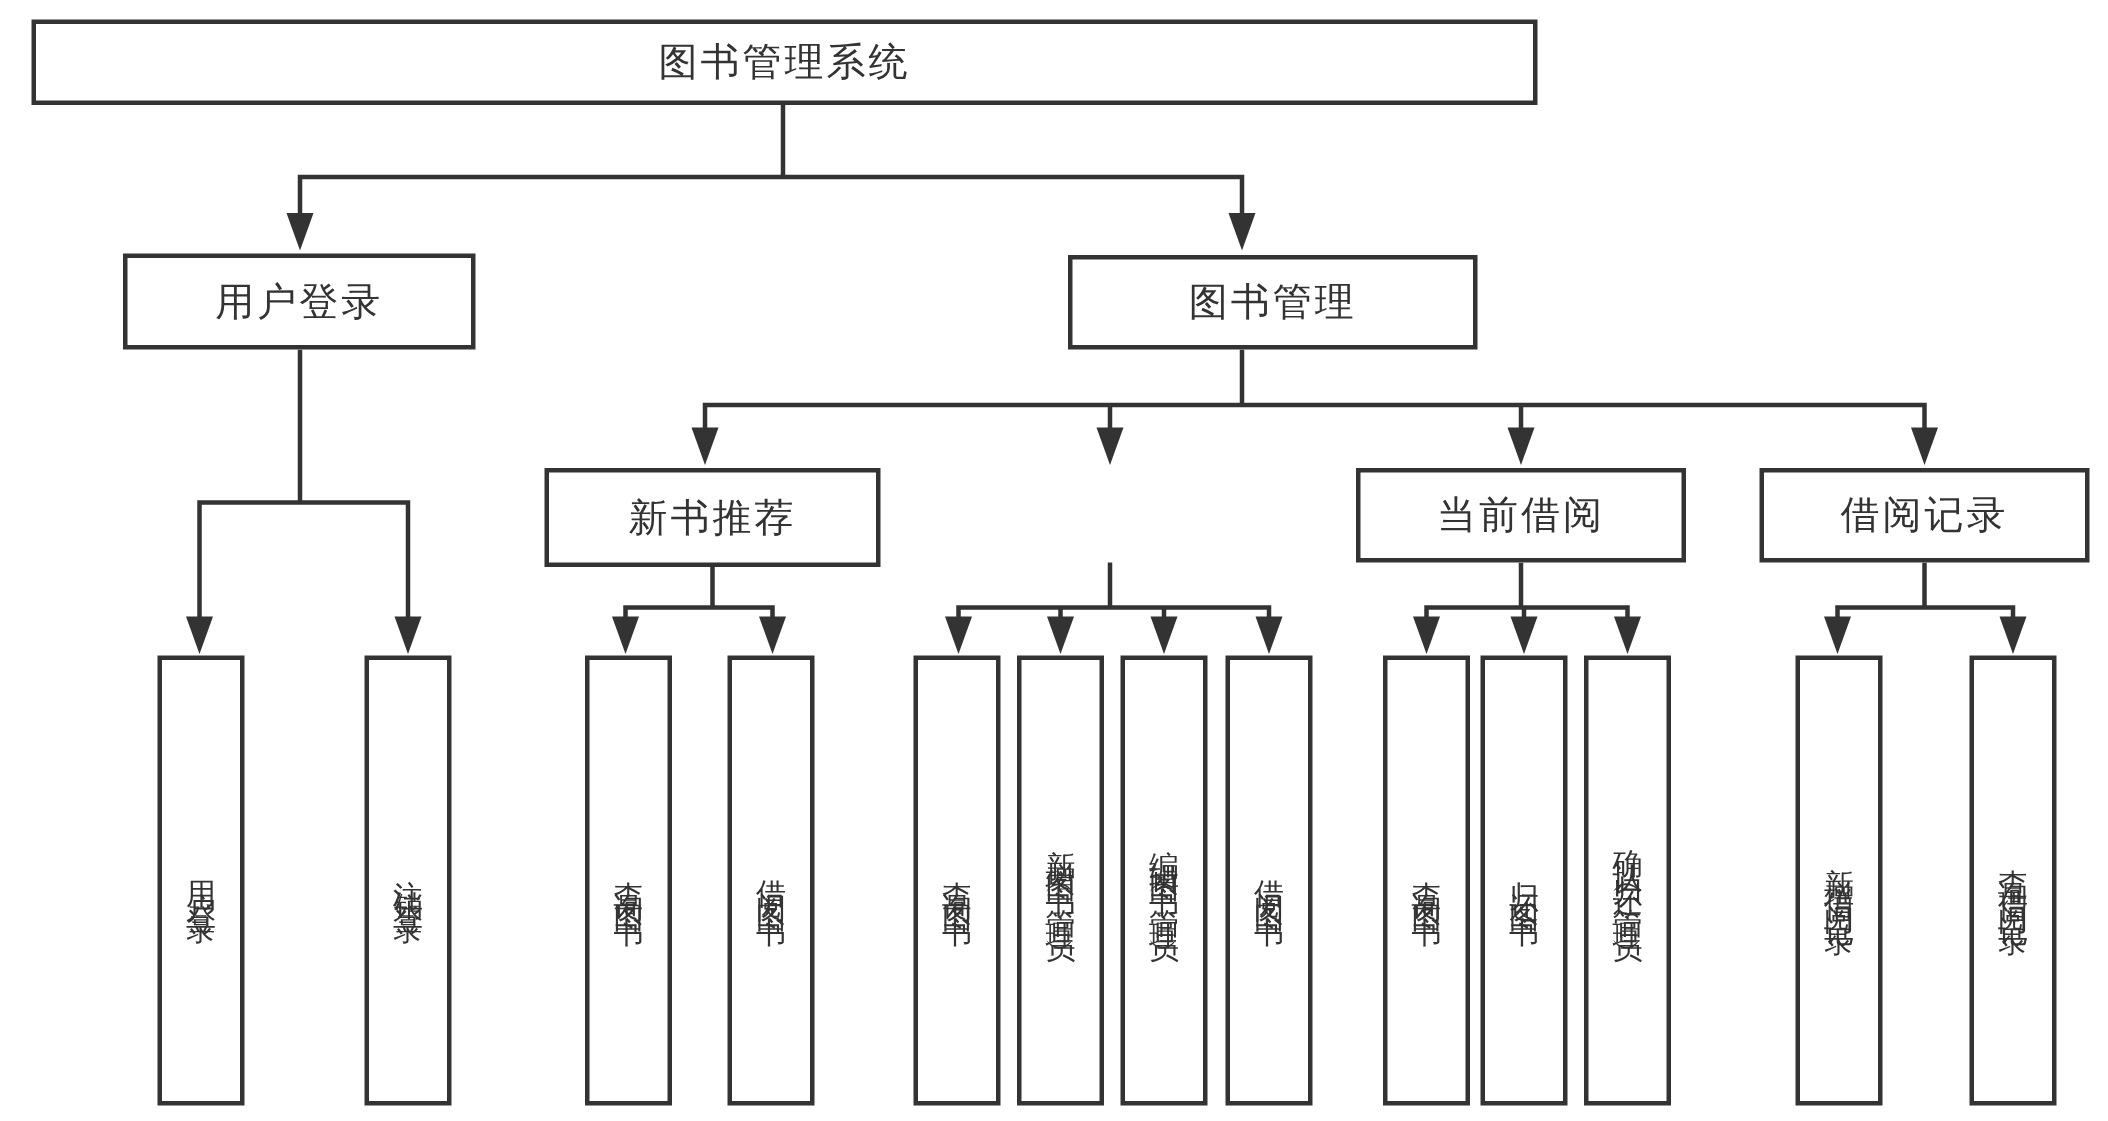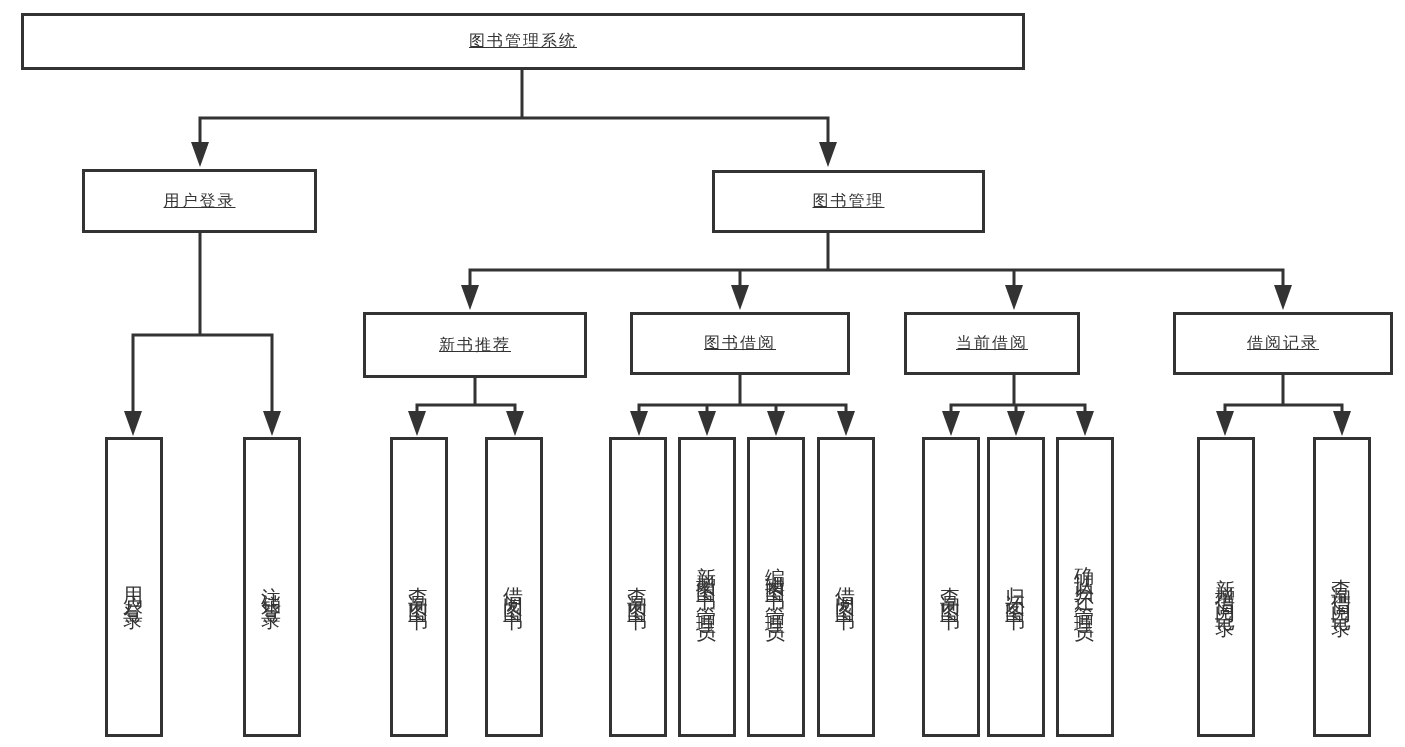--- a/index.html
+++ b/index.html
@@ -14,35 +14,35 @@
   #connectors path{stroke:var(--line,#333);stroke-width:3;fill:none;}
   #connectors polygon{fill:var(--line,#333);stroke:none;}
   .node{
     position:absolute;
     box-sizing:border-box;
     border:3px solid var(--border,#333);
     background:#fff;
     display:flex;align-items:center;justify-content:center;
     color:var(--text,#333);
   }
-  .hbox{font-size:16px;letter-spacing:2px;white-space:nowrap;text-decoration:underline;}
+  .hbox{font-size:26px;letter-spacing:2px;white-space:nowrap;}
   .vbox{
     writing-mode:vertical-lr;
     text-orientation:mixed;
     font-size:20px;
     letter-spacing:8px;
     white-space:nowrap;
   }
   
   #n-root   {left:21px;  top:13px;  width:1004px; height:57px;}
   #n-login  {left:82px;  top:169px; width:235px;  height:64px;}
   #n-mgmt   {left:712px; top:170px; width:273px;  height:63px;}
   #n-rec    {left:363px; top:312px; width:224px;  height:66px;}
   #n-borrow {left:630px; top:312px; width:220px;  height:63px;}
-  #n-cur    {left:904px; top:312px; width:176px;  height:63px;}
+  #n-cur    {left:904px; top:312px; width:220px;  height:63px;}
   #n-recs   {left:1173px;top:312px; width:220px;  height:63px;}
   .leaf{top:437px;width:58px;height:300px;}
   #l-login1 {left:105px;}
   #l-login2 {left:243px;}
   #l-rec1   {left:390px;}
   #l-rec2   {left:485px;}
   #l-bor1   {left:609px;}
   #l-bor2   {left:678px;}
   #l-bor3   {left:747px;}
   #l-bor4   {left:817px;}
@@ -110,21 +110,20 @@
       <polygon points="1333,411 1351,411 1342,436"></polygon>
     </g>
   </svg>
 
   <div id="n-root" class="node hbox">图书管理系统</div>
 
   <div id="n-login" class="node hbox">用户登录</div>
   <div id="n-mgmt" class="node hbox">图书管理</div>
 
   <div id="n-rec" class="node hbox">新书推荐</div>
-  <div id="n-borrow" class="node hbox">图书借阅</div>
   <div id="n-cur" class="node hbox">当前借阅</div>
   <div id="n-recs" class="node hbox">借阅记录</div>
 
   <div id="l-login1" class="node vbox leaf">用户登录</div>
   <div id="l-login2" class="node vbox leaf">注销登录</div>
 
   <div id="l-rec1" class="node vbox leaf">查询图书</div>
   <div id="l-rec2" class="node vbox leaf">借阅图书</div>
 
   <div id="l-bor1" class="node vbox leaf">查询图书</div>

